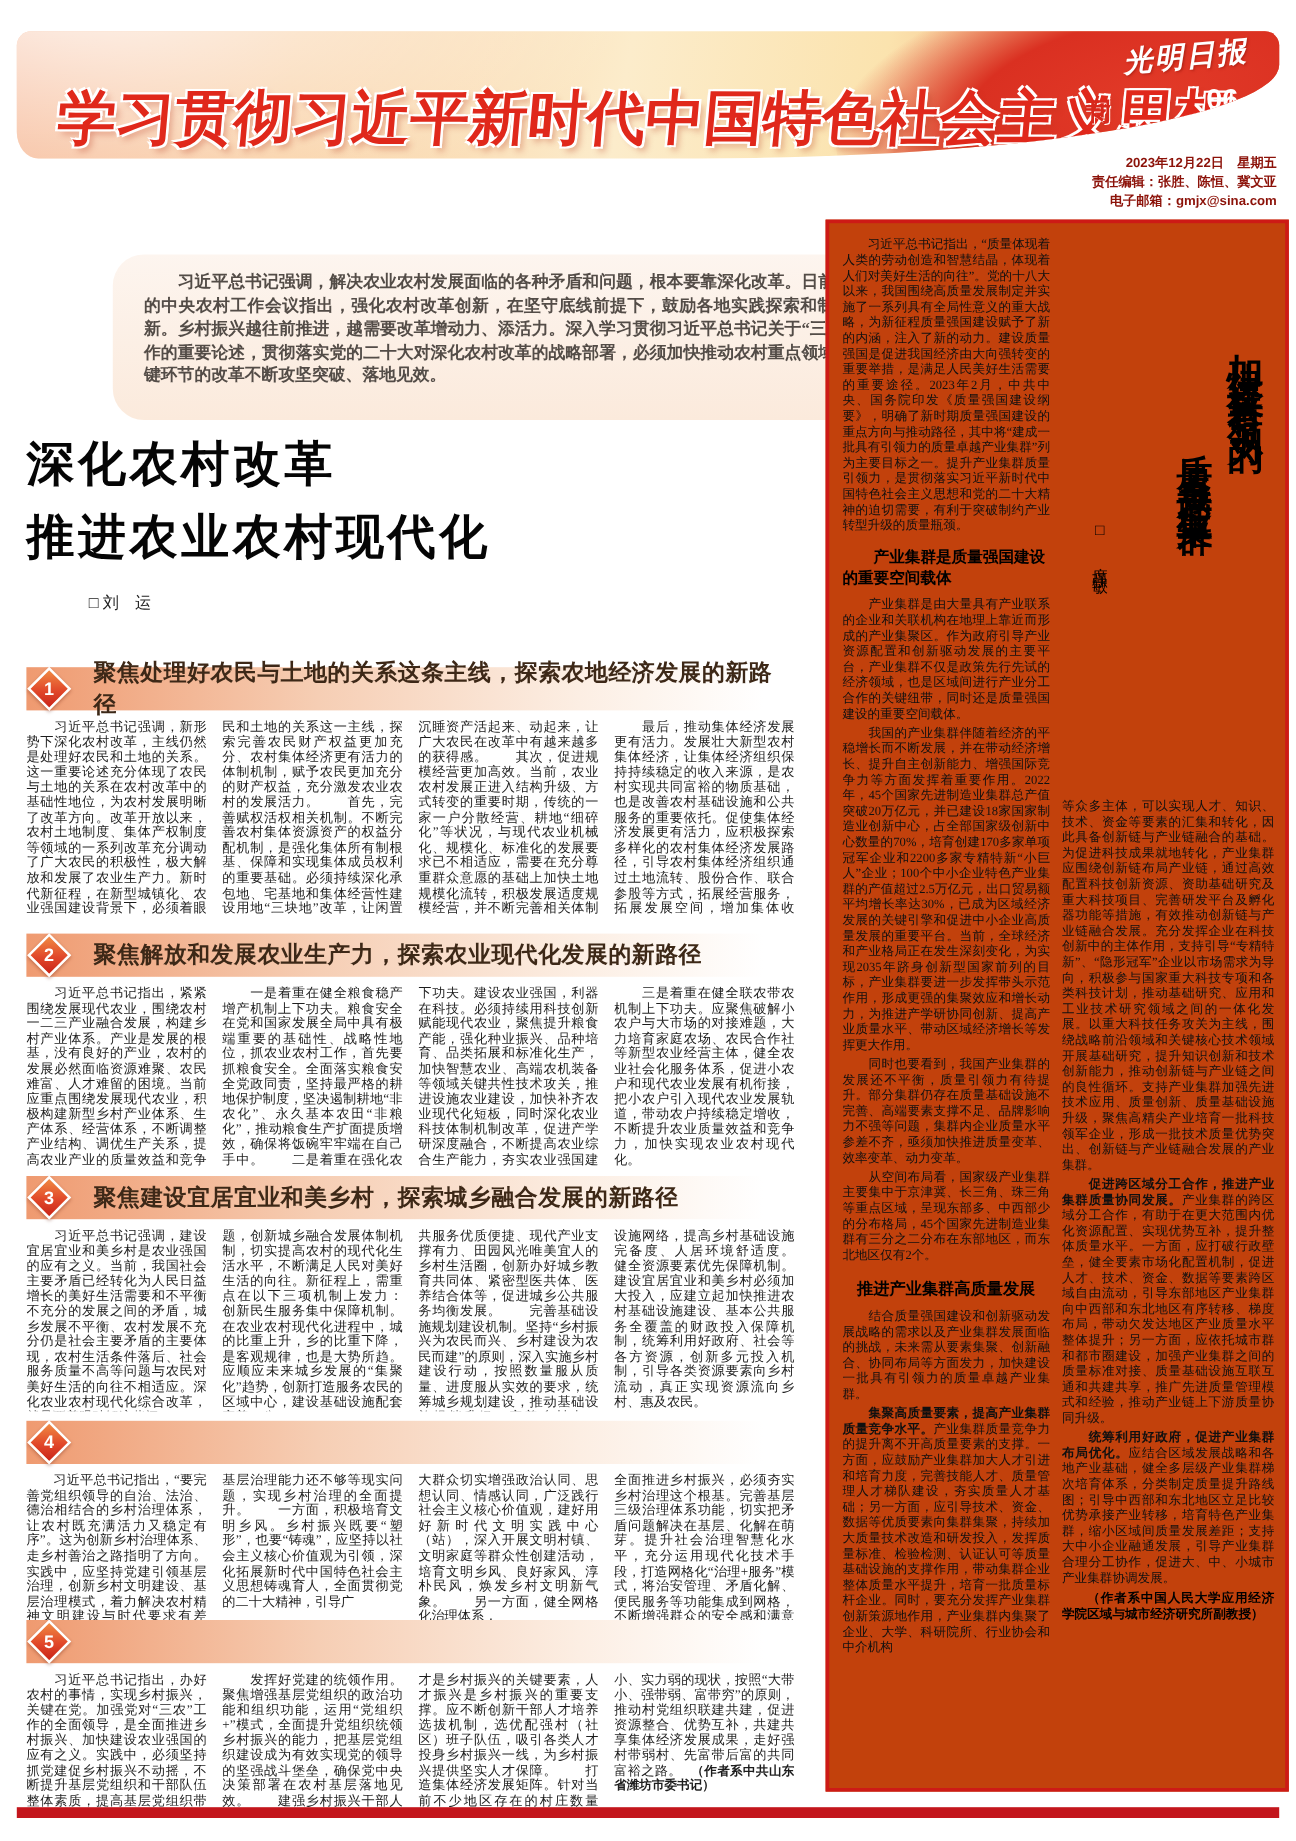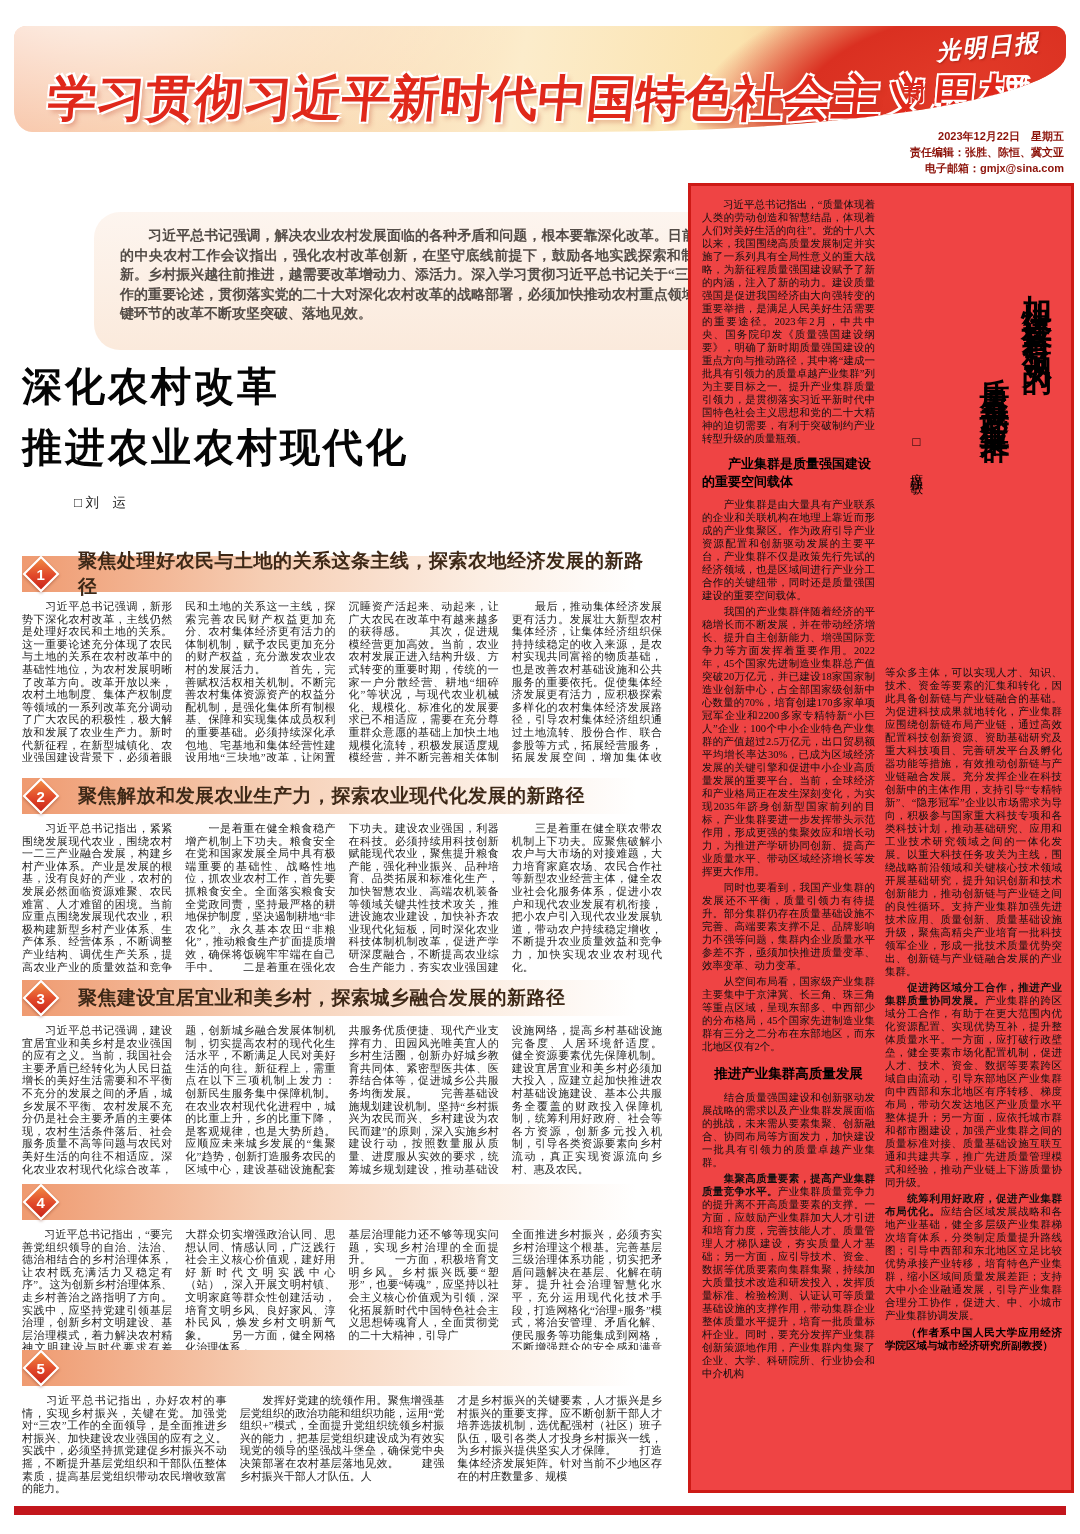--- a/index.html
+++ b/index.html
@@ -53,21 +53,21 @@
     font-weight:700;font-size:15px;color:#fff;}
   .sec-heading{margin-left:24px;font-family:"Liberation Sans","DejaVu Sans",sans-serif;
     font-weight:700;font-size:19px;color:#3d2817;letter-spacing:.5px;}
   .sec-body{margin-top:8px;display:flex;gap:13px;overflow:hidden;}
   .sec-body .colp{flex:1;margin:0;font-size:11px;line-height:12.6px;text-align:justify;
     color:#1d1d1d;overflow:hidden;}
   .m-attr{font-family:"Liberation Sans",sans-serif;font-weight:700;font-size:10.5px;margin-left:8px;}
 
   
   .sidebar{position:absolute;left:688px;top:183px;width:386px;height:1310px;box-sizing:border-box;
-    border:3px solid #cd1a16;background:#ef4444;}
+    border:3px solid #cd1a16;background:#c2410c;}
   .sb-left{position:absolute;left:11px;top:12px;width:173px;height:1278px;overflow:hidden;}
   .sb-right{position:absolute;right:9px;top:12px;width:177px;height:1278px;overflow:hidden;}
   .sb-p{margin:0 0 3px;font-size:10.5px;line-height:13px;text-align:justify;color:#101010;}
   .sb-p b{font-family:"Liberation Sans",sans-serif;font-weight:700;}
   .sb-sub1{margin:10px 0 7px;font-family:"Liberation Sans",sans-serif;font-weight:700;
     font-size:13px;line-height:18px;color:#000;text-indent:2em;}
   .sb-sub2{margin:12px 0 8px;font-family:"Liberation Sans",sans-serif;font-weight:700;
     font-size:13.5px;color:#000;text-align:center;}
   .sb-attr{margin:4px 0 0;font-family:"Liberation Sans",sans-serif;font-weight:700;
     font-size:10.5px;line-height:13px;text-align:justify;text-indent:2em;color:#000;}
@@ -153,36 +153,37 @@
   </section>
 
   <section class="sec" style="top:1184px">
     <div class="sec-header">
       <span class="badge">
           <i>4</i>
         </span>
     </div>
     <div class="sec-body" style="height:122px">
       <p class="colp">　　习近平总书记指出，“要完善党组织领导的自治、法治、德治相结合的乡村治理体系，让农村既充满活力又稳定有序”。这为创新乡村治理体系、走乡村善治之路指明了方向。实践中，应坚持党建引领基层治理，创新乡村文明建设、基层治理模式，着力解决农村精神文明建设与时代要求有差距、</p>
+      <p class="colp">基层治理能力还不够等现实问题，实现乡村治理的全面提升。　　一方面，积极培育文明乡风。乡村振兴既要“塑形”，也要“铸魂”，应坚持以社会主义核心价值观为引领，深化拓展新时代中国特色社会主义思想铸魂育人，全面贯彻党的二十大精神，引导广</p>
       <p class="colp">大群众切实增强政治认同、思想认同、情感认同，广泛践行社会主义核心价值观，建好用好新时代文明实践中心（站），深入开展文明村镇、文明家庭等群众性创建活动，培育文明乡风、良好家风、淳朴民风，焕发乡村文明新气象。　　另一方面，健全网格化治理体系，</p>
-      <p class="colp">基层治理能力还不够等现实问题，实现乡村治理的全面提升。　　一方面，积极培育文明乡风。乡村振兴既要“塑形”，也要“铸魂”，应坚持以社会主义核心价值观为引领，深化拓展新时代中国特色社会主义思想铸魂育人，全面贯彻党的二十大精神，引导广</p>
       <p class="colp">全面推进乡村振兴，必须夯实乡村治理这个根基。完善基层三级治理体系功能，切实把矛盾问题解决在基层、化解在萌芽。提升社会治理智慧化水平，充分运用现代化技术手段，打造网格化“治理+服务”模式，将治安管理、矛盾化解、便民服务等功能集成到网格，不断增强群众的安全感和满意度。</p>
     </div>
   </section>
 
   <section class="sec" style="top:1350px">
     <div class="sec-header">
       <span class="badge">
           <i>5</i>
         </span>
     </div>
     <div class="sec-body" style="height:120px">
       <p class="colp">　　习近平总书记指出，办好农村的事情，实现乡村振兴，关键在党。加强党对“三农”工作的全面领导，是全面推进乡村振兴、加快建设农业强国的应有之义。实践中，必须坚持抓党建促乡村振兴不动摇，不断提升基层党组织和干部队伍整体素质，提高基层党组织带动农民增收致富的能力。</p>
       <p class="colp">　　发挥好党建的统领作用。聚焦增强基层党组织的政治功能和组织功能，运用“党组织+”模式，全面提升党组织统领乡村振兴的能力，把基层党组织建设成为有效实现党的领导的坚强战斗堡垒，确保党中央决策部署在农村基层落地见效。　　建强乡村振兴干部人才队伍。人</p>
       <p class="colp">才是乡村振兴的关键要素，人才振兴是乡村振兴的重要支撑。应不断创新干部人才培养选拔机制，选优配强村（社区）班子队伍，吸引各类人才投身乡村振兴一线，为乡村振兴提供坚实人才保障。　　打造集体经济发展矩阵。针对当前不少地区存在的村庄数量多、规模</p>
+      <p class="colp"><span>小、实力弱的现状，按照“大带小、强带弱、富带穷”的原则，推动村党组织联建共建，促进资源整合、优势互补，共建共享集体经济发展成果，走好强村带弱村、先富带后富的共同富裕之路。</span><b class="m-attr">（作者系中共山东省潍坊市委书记）</b></p>
     </div>
   </section>
 
   <aside class="sidebar">
     <div class="sb-left">
       <p class="sb-p">　　习近平总书记指出，“质量体现着人类的劳动创造和智慧结晶，体现着人们对美好生活的向往”。党的十八大以来，我国围绕高质量发展制定并实施了一系列具有全局性意义的重大战略，为新征程质量强国建设赋予了新的内涵，注入了新的动力。建设质量强国是促进我国经济由大向强转变的重要举措，是满足人民美好生活需要的重要途径。2023年2月，中共中央、国务院印发《质量强国建设纲要》，明确了新时期质量强国建设的重点方向与推动路径，其中将“建成一批具有引领力的质量卓越产业集群”列为主要目标之一。提升产业集群质量引领力，是贯彻落实习近平新时代中国特色社会主义思想和党的二十大精神的迫切需要，有利于突破制约产业转型升级的质量瓶颈。</p>
       <h3 class="sb-sub1">产业集群是质量强国建设的重要空间载体</h3>
       <p class="sb-p">　　产业集群是由大量具有产业联系的企业和关联机构在地理上靠近而形成的产业集聚区。作为政府引导产业资源配置和创新驱动发展的主要平台，产业集群不仅是政策先行先试的经济领域，也是区域间进行产业分工合作的关键纽带，同时还是质量强国建设的重要空间载体。</p>
       <p class="sb-p">　　我国的产业集群伴随着经济的平稳增长而不断发展，并在带动经济增长、提升自主创新能力、增强国际竞争力等方面发挥着重要作用。2022年，45个国家先进制造业集群总产值突破20万亿元，并已建设18家国家制造业创新中心，占全部国家级创新中心数量的70%，培育创建170多家单项冠军企业和2200多家专精特新“小巨人”企业；100个中小企业特色产业集群的产值超过2.5万亿元，出口贸易额平均增长率达30%，已成为区域经济发展的关键引擎和促进中小企业高质量发展的重要平台。当前，全球经济和产业格局正在发生深刻变化，为实现2035年跻身创新型国家前列的目标，产业集群要进一步发挥带头示范作用，形成更强的集聚效应和增长动力，为推进产学研协同创新、提高产业质量水平、带动区域经济增长等发挥更大作用。</p>
       <p class="sb-p">　　同时也要看到，我国产业集群的发展还不平衡，质量引领力有待提升。部分集群仍存在质量基础设施不完善、高端要素支撑不足、品牌影响力不强等问题，集群内企业质量水平参差不齐，亟须加快推进质量变革、效率变革、动力变革。</p>

